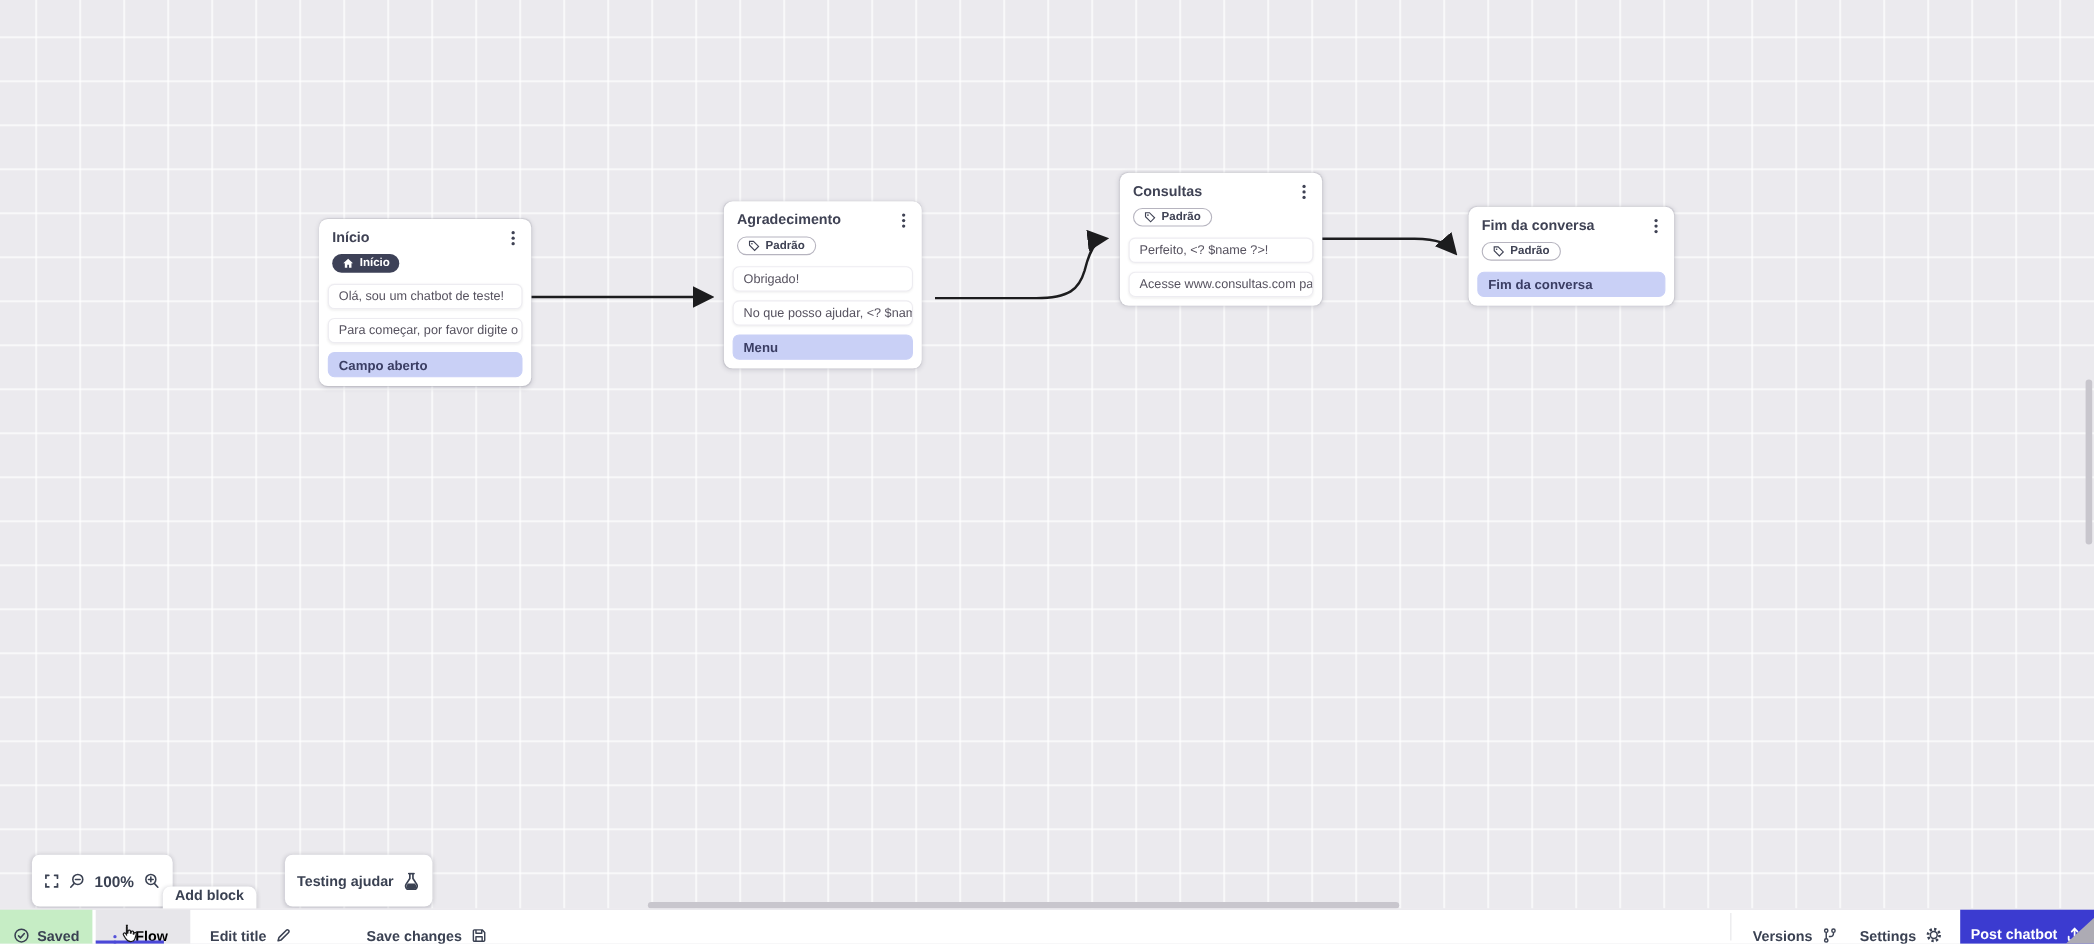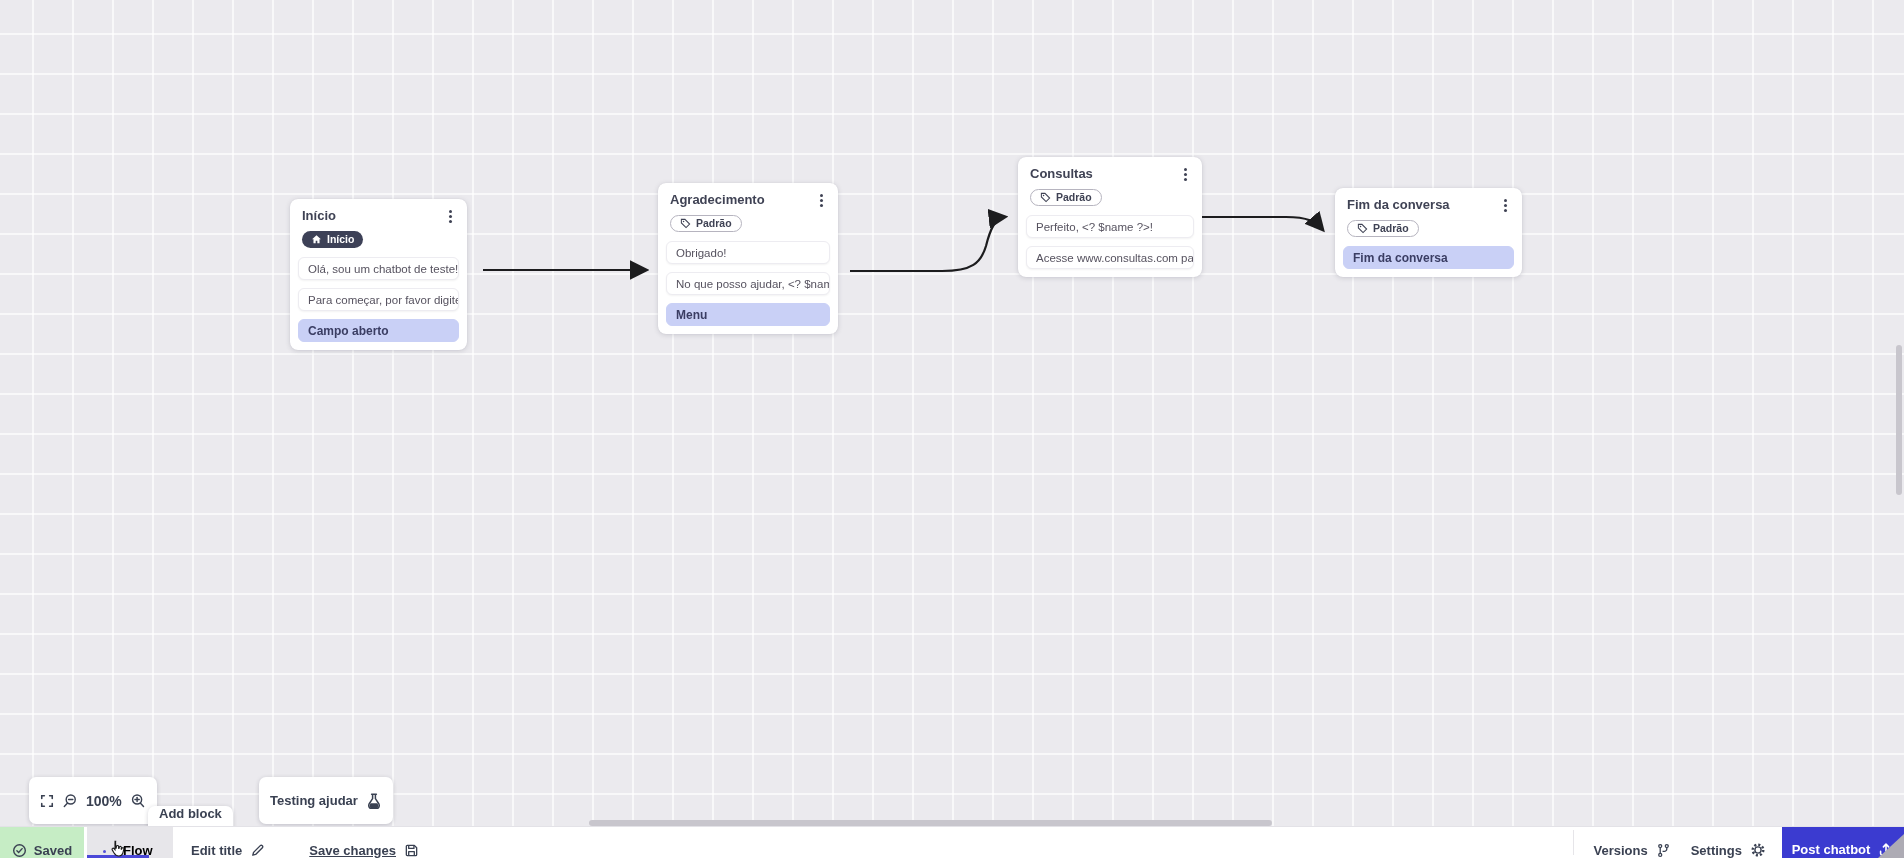--- a/index.html
+++ b/index.html
@@ -63,21 +63,21 @@
     position:absolute; left:0; right:0; bottom:0; height:32px; background:#fff;
     border-top:1px solid #e3e2e7; display:flex; align-items:stretch; font-size:13px; font-weight:700;
   }
   .sb-item { display:flex; align-items:flex-end; gap:8px; color:#3a4152; cursor:pointer; }
   .saved { width:84px; justify-content:center; background:#c6edc5; gap:7px; }
   .flow-tab { width:86px; margin-left:3px; background:#e7e6ea; position:relative; padding:0 10px; gap:12px; }
   .flow-tab .kebab { color:#5552d9; padding-top:8px; }
   .flow-label { color:#000000; }
   .flow-underline { position:absolute; left:0; bottom:0; width:62px; height:3px; background:#4b48d8; }
   .edit-title { margin-left:18px; }
-  .save-changes { margin-left:44px;text-decoration:underline; }
+  .save-changes { margin-left:68px; }
   .sb-spacer { flex:1; }
   .sb-divider { width:1px; background:#e6e5e9; margin:3px 0; }
   .versions { padding:0 16px 0 20px; }
   .settings { padding:0 16px 0 4px; }
   .post-btn {
     width:122px; justify-content:center; background:#3b3bd0; color:#fff; gap:8px;
     border:none; font-size:13px; font-weight:700; cursor:pointer;
   }
   
   .corner-fold {
@@ -96,21 +96,21 @@
     <defs>
       <marker id="ah" markerWidth="9" markerHeight="9" refX="7" refY="4.5" orient="auto">
         <path d="M0 0 L9 4.5 L0 9 Z" fill="#1c1c1e"></path>
       </marker>
     </defs>
     <path d="M483 270 H645" fill="none" stroke="#1c1c1e" stroke-width="2.2" marker-end="url(#ah)"></path>
     <path d="M850 271 H942 C972 271 981 263 986 246 C990 230 995 218 1004 217" fill="none" stroke="#1c1c1e" stroke-width="2.2" marker-end="url(#ah)"></path>
     <path d="M1202 217 H1286 C1308 217 1316 222 1322 229" fill="none" stroke="#1c1c1e" stroke-width="2.2" marker-end="url(#ah)"></path>
   </svg>
 
-  <div class="node" style="left:290px;top:199px;width:177px;">
+  <div class="node" style="left:290px;top:199px;width:193px;">
     <div class="node-header">
       <span class="node-title">Início</span>
       <span class="kebab">
           <i></i>
         </span>
     </div>
     <div class="badge badge-dark">
       <svg class="ic" width="11" height="11" viewBox="0 0 16 16">
           <path d="M8 1.8 1.6 7.6h2v6h3.2V9.8h2.4v3.8h3.2v-6h2z" fill="#fff"></path>
         </svg>

